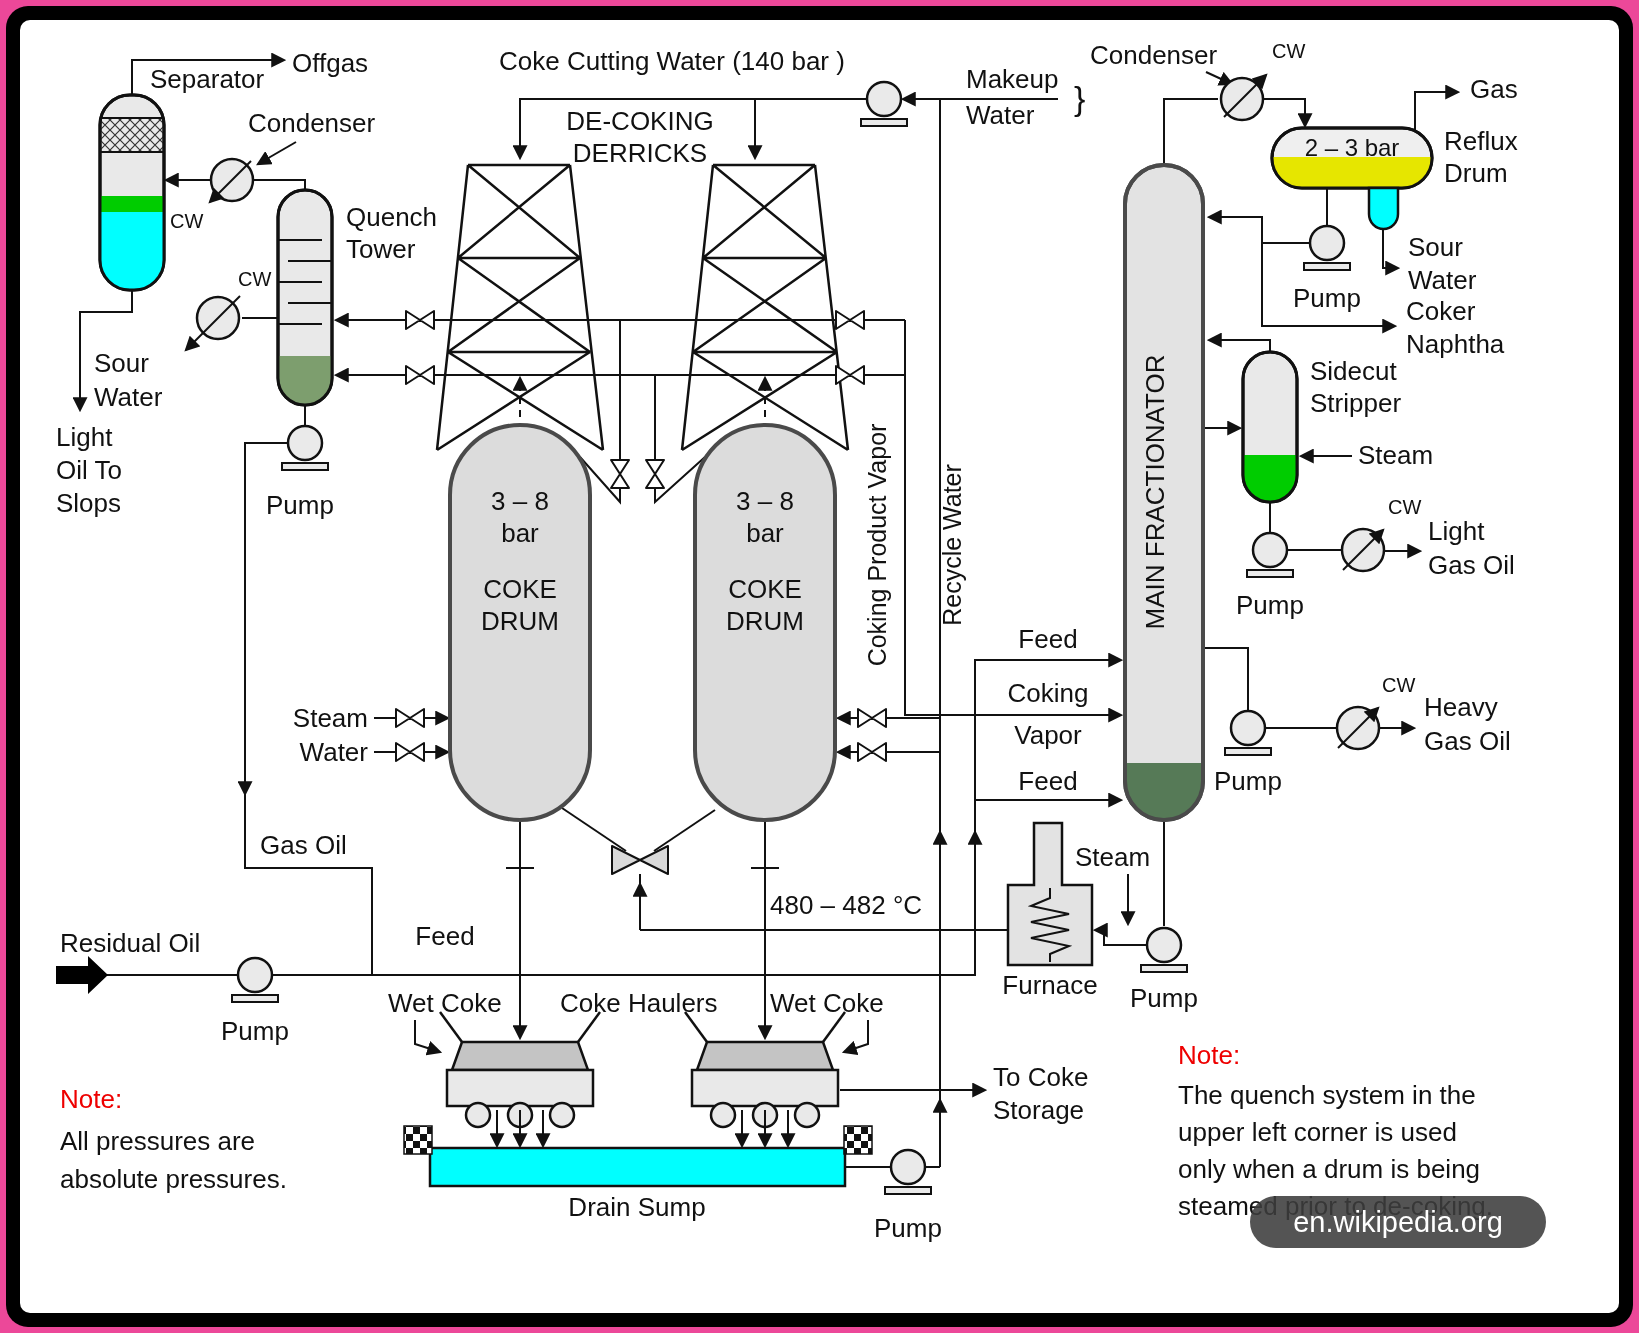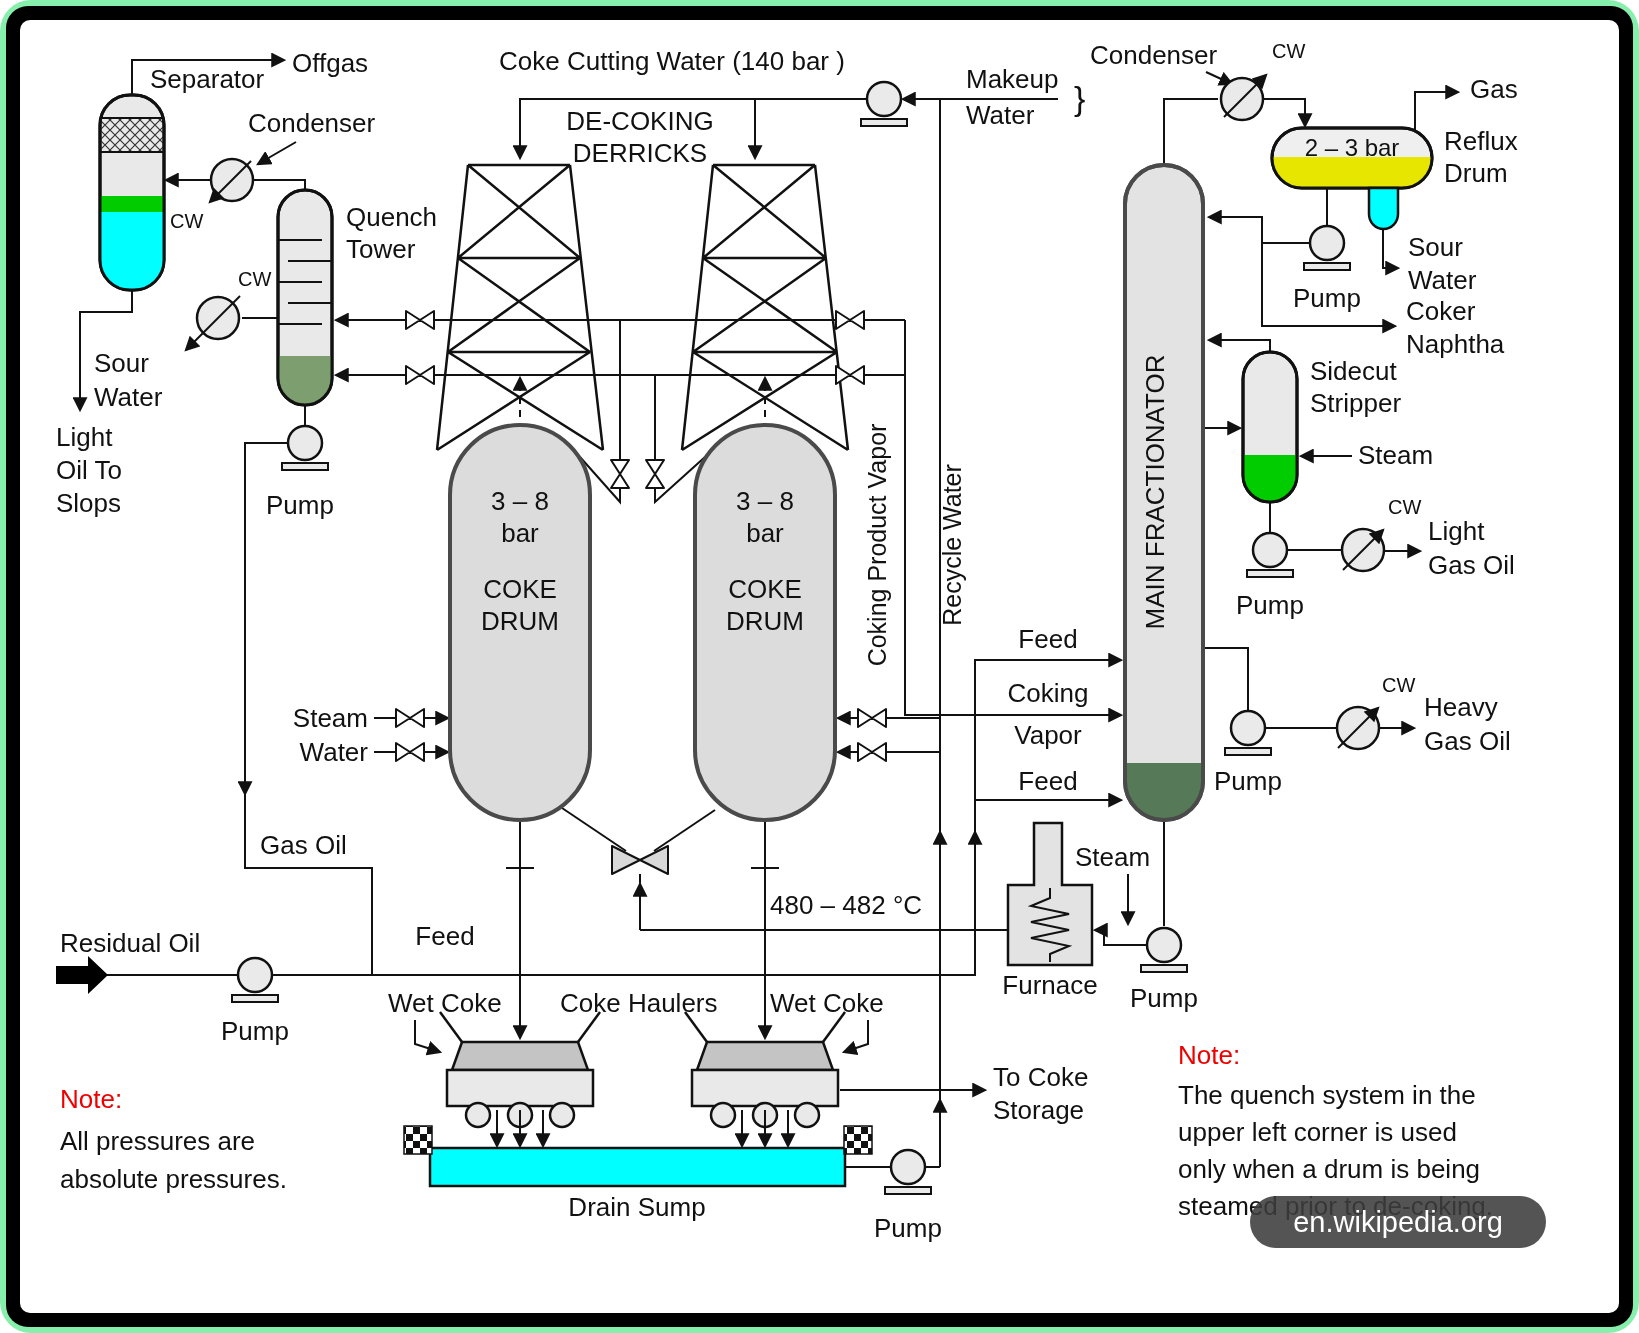--- a/index.html
+++ b/index.html
@@ -1,16 +1,16 @@
 <!DOCTYPE html>
 <html><head>
 <meta charset="utf-8">
 <style>
   html,body{margin:0;padding:0;background:#fff;}
-  .stage{position:relative;width:1639px;height:1333px;background:#86efac;border-radius:31px;}
+  .stage{position:relative;width:1639px;height:1333px;background:#ec4899;}
   svg{display:block;}
   text{font-family:"Liberation Sans","DejaVu Sans",sans-serif;font-size:26px;fill:#111;}
   .sm{font-size:20px;}
   .md{font-size:24px;}
   .vert{font-size:25px;}
   .red{fill:#ee0000;}
   .wm{fill:#fff;font-size:29px;}
   .pipes line,.pipes polyline,.pipes path{stroke:#111;stroke-width:2;fill:none;}
   .dash{stroke-dasharray:7 6;}
   .derrick{stroke:#111;stroke-width:2.5;fill:none;}

